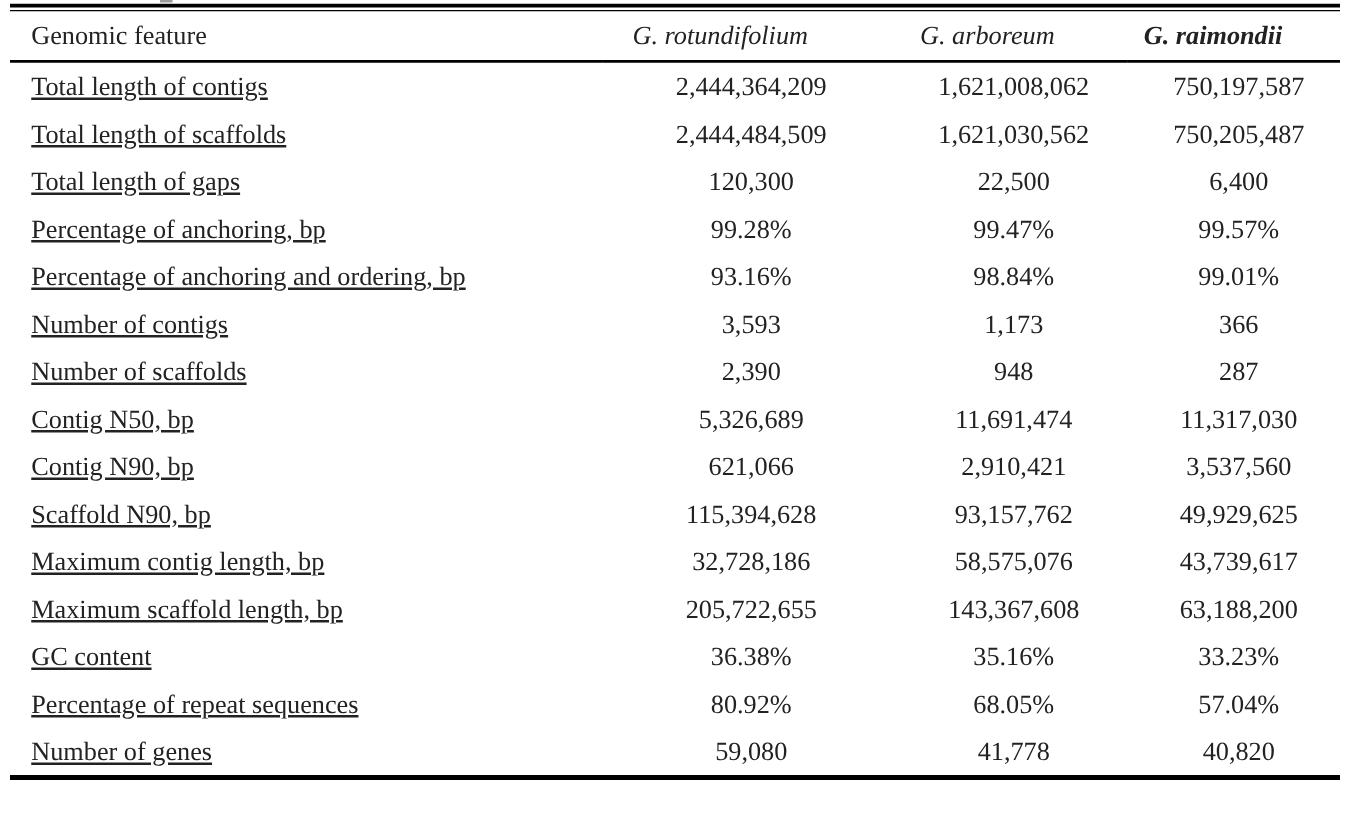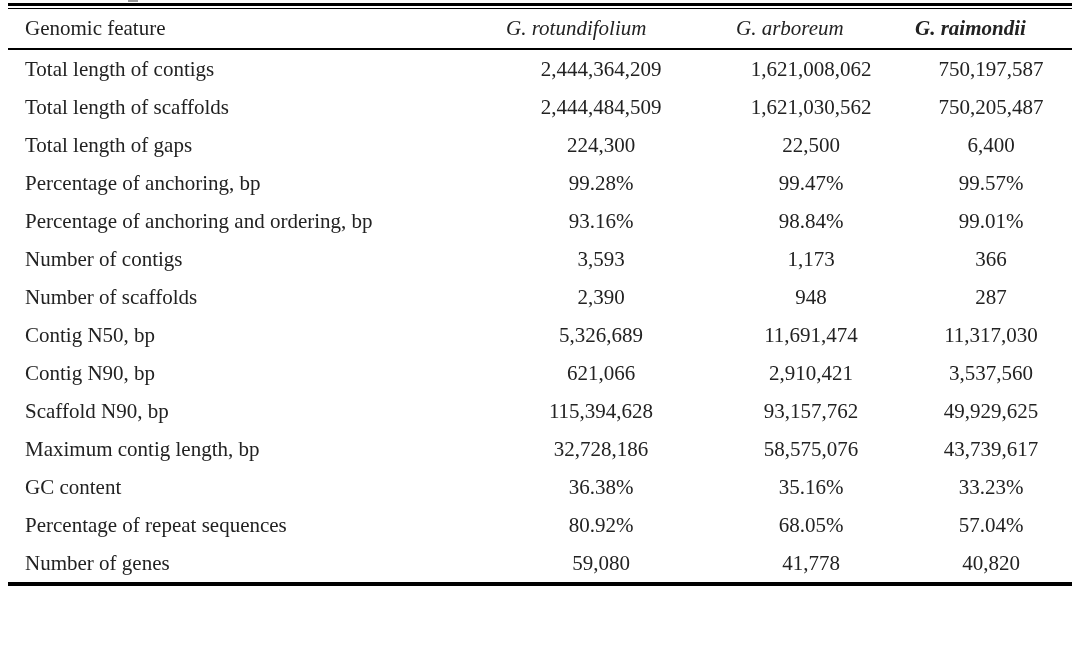--- a/index.html
+++ b/index.html
@@ -64,21 +64,21 @@
   th.species { font-style: italic; padding-left: 24px; }
   th.species.last { padding-left: 13px; font-weight: bold; }
 
   tbody td {
     height: 38px;
     vertical-align: middle;
     padding: 0;
     white-space: nowrap;
     overflow: hidden;
   }
-  td.feature { padding-left: 17px; }
+  td.feature { padding-left: 17px; text-decoration: underline; }
   td.value { padding-left: 8px; text-align: center; }
 </style>
 </head>
 <body>
 
 <div class="page">
   <span class="crop-artifact"></span>
 
   <div class="table-card">
     <div class="rule rule-top-thick"></div>
@@ -108,21 +108,21 @@
             <td class="value">750,197,587</td>
           </tr>
           <tr>
             <td class="feature">Total length of scaffolds</td>
             <td class="value">2,444,484,509</td>
             <td class="value">1,621,030,562</td>
             <td class="value">750,205,487</td>
           </tr>
           <tr>
             <td class="feature">Total length of gaps</td>
-            <td class="value">224,300</td>
+            <td class="value">120,300</td>
             <td class="value">22,500</td>
             <td class="value">6,400</td>
           </tr>
           <tr>
             <td class="feature">Percentage of anchoring, bp</td>
             <td class="value">99.28%</td>
             <td class="value">99.47%</td>
             <td class="value">99.57%</td>
           </tr>
           <tr>
@@ -161,20 +161,26 @@
             <td class="value">93,157,762</td>
             <td class="value">49,929,625</td>
           </tr>
           <tr>
             <td class="feature">Maximum contig length, bp</td>
             <td class="value">32,728,186</td>
             <td class="value">58,575,076</td>
             <td class="value">43,739,617</td>
           </tr>
           <tr>
+            <td class="feature">Maximum scaffold length, bp</td>
+            <td class="value">205,722,655</td>
+            <td class="value">143,367,608</td>
+            <td class="value">63,188,200</td>
+          </tr>
+          <tr>
             <td class="feature">GC content</td>
             <td class="value">36.38%</td>
             <td class="value">35.16%</td>
             <td class="value">33.23%</td>
           </tr>
           <tr>
             <td class="feature">Percentage of repeat sequences</td>
             <td class="value">80.92%</td>
             <td class="value">68.05%</td>
             <td class="value">57.04%</td>

